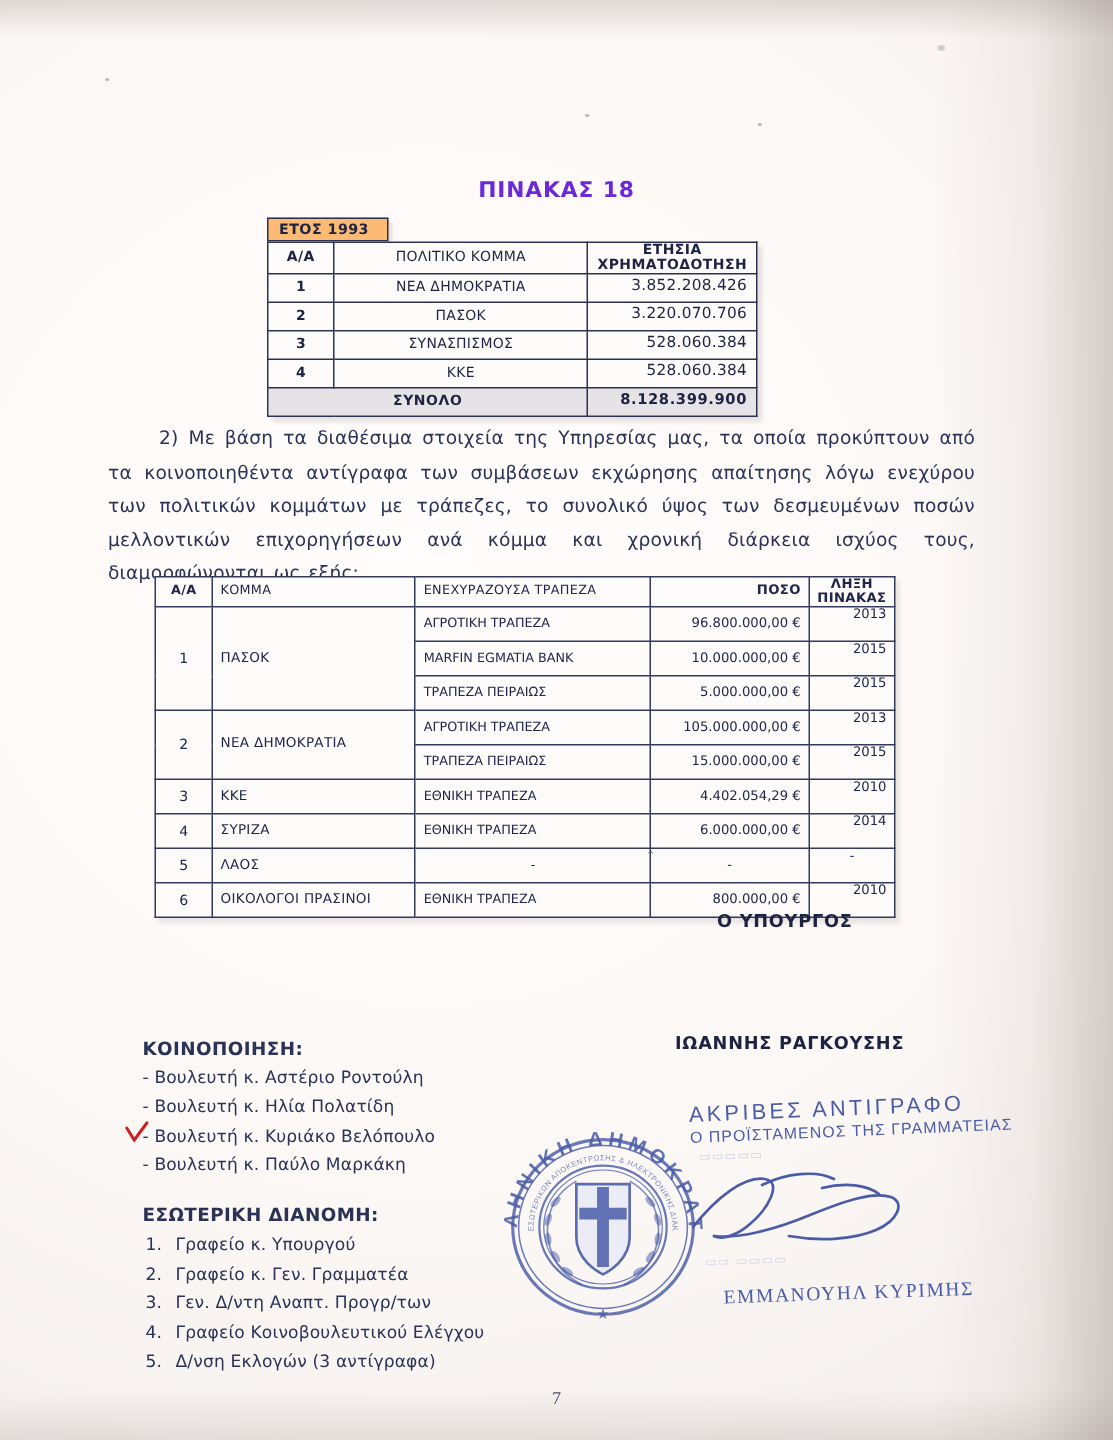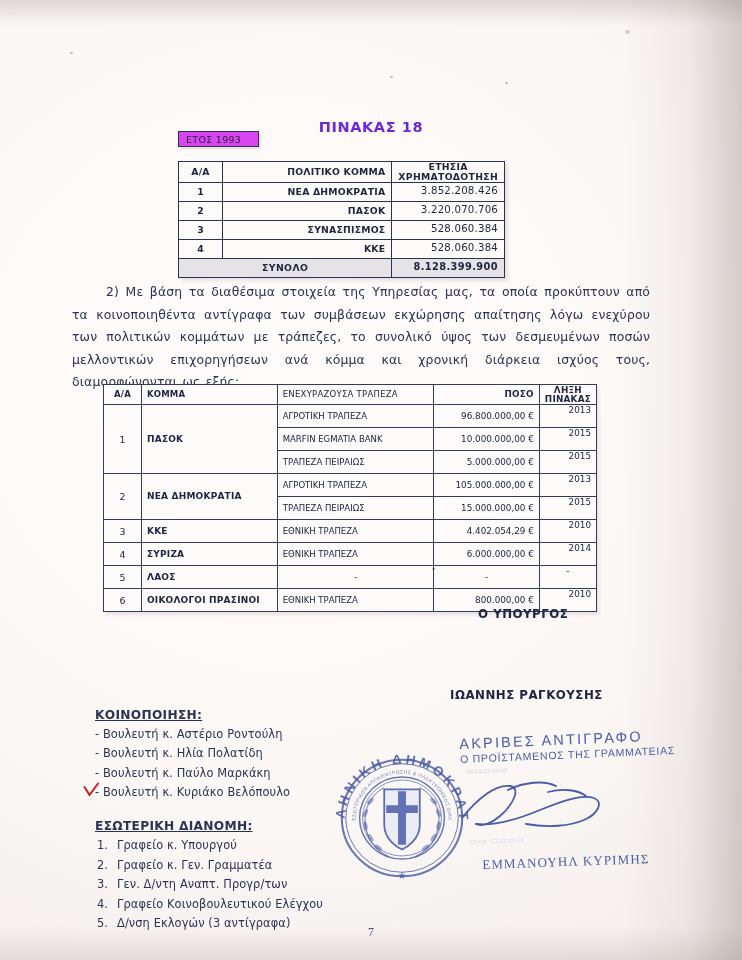--- a/index.html
+++ b/index.html
@@ -69,29 +69,29 @@
     font-size: 14.5px;
     font-weight: bold;
     letter-spacing: .6px;
     color: #6d28d9;
   }
 
   
   .year-tab {
     position: absolute;
     left: 178px;
-    top: 131px;
+    top: 145px;
     width: 81px;
     height: 16px;
     box-sizing: border-box;
     border: 1px solid #2b3250;
-    background: #d946ef;
+    background: #fdba74;
     color: #1d2340;
     font-size: 9.5px;
-    font-weight: normal;
+    font-weight: bold;
     letter-spacing: .3px;
     display: flex;
     align-items: center;
     padding-left: 7px;
     box-shadow: 2px 2px 2px rgba(110,100,95,.18);
   }
   table.t1 {
     position: absolute;
     left: 178px;
     top: 161px;
@@ -102,21 +102,21 @@
     box-shadow: 3px 3px 3px rgba(110,100,95,.16);
     background: #fdfbfa;
   }
   table.t1 td, table.t1 th {
     border: 1px solid #2b3250;
     height: 18px;
     padding: 0 6px;
     line-height: 1.05;
   }
   .t1 .c-aa { width: 32px; text-align: center; font-weight: bold; }
-  .t1 .c-party { width: 160px; text-align: right; font-weight: bold; letter-spacing: .2px; }
+  .t1 .c-party { width: 160px; text-align: center; font-weight: normal; letter-spacing: .2px; }
   .t1 .c-amt { text-align: right; font-weight: normal; font-size: 10.2px; letter-spacing: .2px; }
   .t1 thead th { font-weight: bold; letter-spacing: .3px; text-align: center; }
   .t1 thead th.h-amt { text-align: center; }
   .t1 tr.total td {
     background: #e6e3e6;
     font-weight: bold;
     letter-spacing: .4px;
     margin-left: 40px;
   }
   .t1 tr.total .tot-label { text-align: center; }
@@ -156,21 +156,21 @@
     line-height: 1.05;
   }
   .t2 thead th {
     height: 17px;
     font-weight: bold;
     letter-spacing: .25px;
     text-align: center;
     font-size: 8.5px;
   }
   .t2 .c2-aa    { width: 28px;  text-align: center; }
-  .t2 .c2-komma { width: 128px; text-align: left; font-weight: bold; letter-spacing: .2px; }
+  .t2 .c2-komma { width: 128px; text-align: left; font-weight: normal; letter-spacing: .2px; }
   .t2 .c2-bank  { width: 150px; text-align: left; font-weight: normal; font-size: 8.5px; margin-top: 20px; }
   .t2 .c2-amt   { width: 96px;  text-align: right; font-size: 8.8px; }
   .t2 .c2-year  { text-align: right; font-size: 8.8px; vertical-align: top; padding-top: 1px; }
   .t2 td.c2-aa, .t2 td.c2-komma { vertical-align: middle; font-size: 9px; }
   .t2 td.c2-aa { font-weight: normal; font-size: 9.4px; }
   .t2 .dash { text-align: center; }
 
   .t2-mark {
     position: absolute;
     left: 432px;
@@ -197,24 +197,22 @@
     font-weight: bold;
     letter-spacing: .5px;
     color: #1d2340;
   }
 
   
   .list-block { position: absolute; color: #2a3256; }
   .list-heading {
     font-size: 12.2px;
     font-weight: bold;
-    text-decoration: underline;
     letter-spacing: .3px;
     margin-bottom: 3px;
-    margin-top: 16px;
   }
   .list-block ul, .list-block ol {
     margin: 0;
     padding: 0;
     list-style: none;
   }
   .koinopoiisi { left: 95px; top: 692px; width: 250px; }
   .koinopoiisi li {
     font-size: 11.4px;
     line-height: 19.3px;
@@ -450,24 +448,24 @@
     <div class="t2-mark">ᵔ</div>
 
     <div class="minister-title">Ο ΥΠΟΥΡΓΟΣ</div>
     <div class="minister-name">ΙΩΑΝΝΗΣ ΡΑΓΚΟΥΣΗΣ</div>
 
     <div class="list-block koinopoiisi">
       <div class="list-heading">ΚΟΙΝΟΠΟΙΗΣΗ:</div>
       <ul id="koin-list">
           <li><span>- Βουλευτή κ. Αστέριο Ροντούλη</span></li>
           <li><span>- Βουλευτή κ. Ηλία Πολατίδη</span></li>
-          <li><span>- Βουλευτή κ. Παύλο Μαρκάκη</span></li>
           <li><svg class="red-check" viewBox="0 0 16 16">
               <path d="M1.5,5 L6.5,13 L15,1.5" fill="none" stroke="#cc2020" stroke-width="2" stroke-linecap="round"></path>
             </svg><span>- Βουλευτή κ. Κυριάκο Βελόπουλο</span></li>
+          <li><span>- Βουλευτή κ. Παύλο Μαρκάκη</span></li>
         </ul>
     </div>
 
     <div class="list-block esoteriki">
       <div class="list-heading">ΕΣΩΤΕΡΙΚΗ ΔΙΑΝΟΜΗ:</div>
       <ol id="esot-list">
           <li><span class="num">1.</span><span>Γραφείο κ. Υπουργού</span></li>
           <li><span class="num">2.</span><span>Γραφείο κ. Γεν. Γραμματέα</span></li>
           <li><span class="num">3.</span><span>Γεν. Δ/ντη Αναπτ. Προγρ/των</span></li>
           <li><span class="num">4.</span><span>Γραφείο Κοινοβουλευτικού Ελέγχου</span></li>

